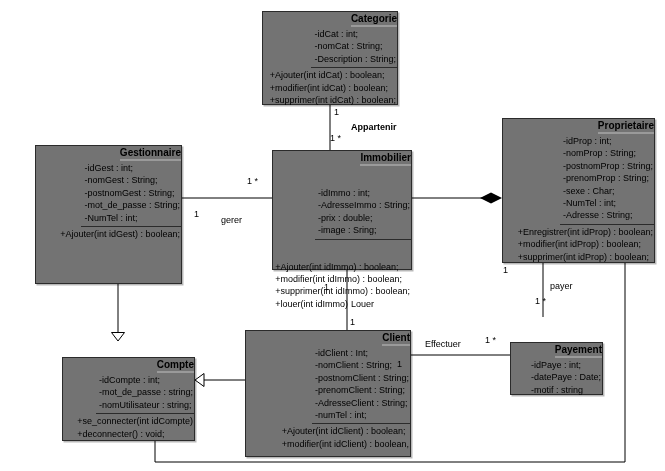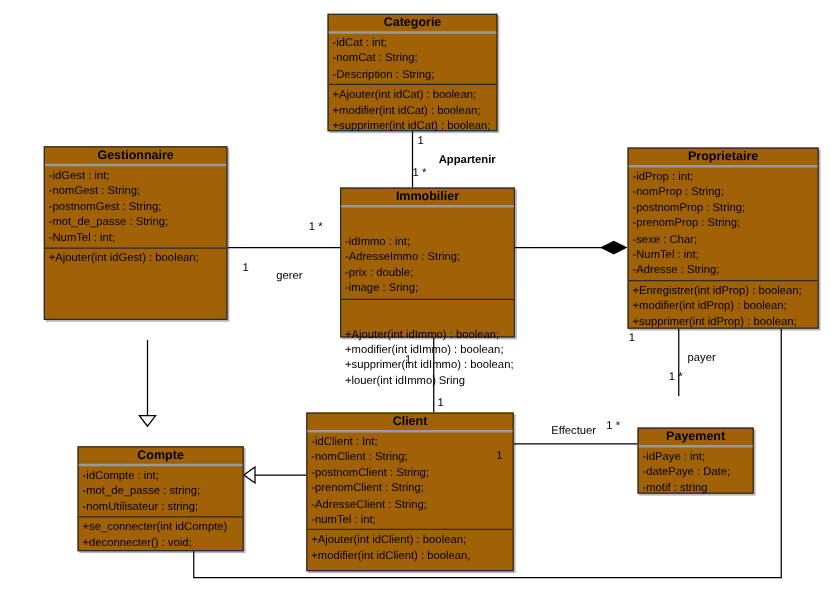--- a/index.html
+++ b/index.html
@@ -4,34 +4,35 @@
 <style>
   html,body{margin:0;padding:0;background:#ffffff;}
   #canvas{
     position:relative;width:665px;height:471px;background:#ffffff;
     font-family:"Liberation Sans", sans-serif;color:#000;overflow:hidden;
   }
   svg.wires{position:absolute;left:0;top:0;width:665px;height:471px;pointer-events:none;}
 
   .uml-class{
     position:absolute;display:flex;flex-direction:column;
-    background:#a16207;border:1px solid #2b2b2b;
+    background:#737373;border:1px solid #2b2b2b;
     box-shadow:1.5px 1.5px 0 rgba(0,0,0,0.28);
     box-sizing:border-box;
+    align-items:flex-end;
   }
   .uml-title{
     flex:0 0 auto;height:13px;line-height:13px;font-size:10px;font-weight:bold;
     text-align:center;border-bottom:2px solid #9a9a9a;white-space:nowrap;overflow:hidden;
   }
   .uml-attrs{flex:0 0 auto;border-bottom:1px solid #2b2b2b;padding:1px 1px 2px 3px;}
   .uml-methods{flex:1 1 auto;padding:1px 1px 2px 3px;}
   .uml-row{font-size:9px;line-height:12.4px;white-space:nowrap;}
 
   #c-categorie   {left:262px;top:11px; width:136px;height:94px;}
-  #c-gestionnaire{left:35px; top:117px;width:147px;height:139px;}
+  #c-gestionnaire{left:35px; top:145px;width:147px;height:139px;}
   #c-immobilier  {left:272px;top:150px;width:140px;height:120px;gap:20px;}
   #c-proprietaire{left:502px;top:118px;width:153px;height:145px;}
   #c-compte      {left:62px; top:357px;width:133px;height:84px;}
   #c-client      {left:245px;top:330px;width:166px;height:127px;}
   #c-payement    {left:510px;top:317px;width:93px; height:53px;margin-top:25px;}
   #c-payement .uml-attrs{border-bottom:none;}
 
   .lbl{position:absolute;font-size:9px;line-height:10px;white-space:nowrap;color:#000;}
 </style>
 </head>
@@ -166,24 +167,24 @@
 
   <span class="lbl" style="left:334px;top:107px;">1</span>
   <span class="lbl" style="left:351px;top:122px;font-weight:bold;">Appartenir</span>
   <span class="lbl" style="left:330px;top:133px;">1 *</span>
 
   <span class="lbl" style="left:247px;top:176px;">1 *</span>
   <span class="lbl" style="left:194px;top:209px;">1</span>
   <span class="lbl" style="left:221px;top:215px;">gerer</span>
 
   <span class="lbl" style="left:324px;top:282px;">1</span>
-  <span class="lbl" style="left:351px;top:299px;">Sring</span>
+  <span class="lbl" style="left:351px;top:299px;">Louer</span>
   <span class="lbl" style="left:350px;top:317px;">1</span>
 
-  <span class="lbl" style="left:441px;top:339px;text-align:right;">Effectuer</span>
+  <span class="lbl" style="left:425px;top:339px;text-align:right;">Effectuer</span>
   <span class="lbl" style="left:485px;top:335px;">1 *</span>
   <span class="lbl" style="left:397px;top:359px;">1</span>
 
   <span class="lbl" style="left:503px;top:265px;">1</span>
   <span class="lbl" style="left:550px;top:281px;">payer</span>
   <span class="lbl" style="left:535px;top:296px;">1 *</span>
 
 </div>
 
 </body></html>

